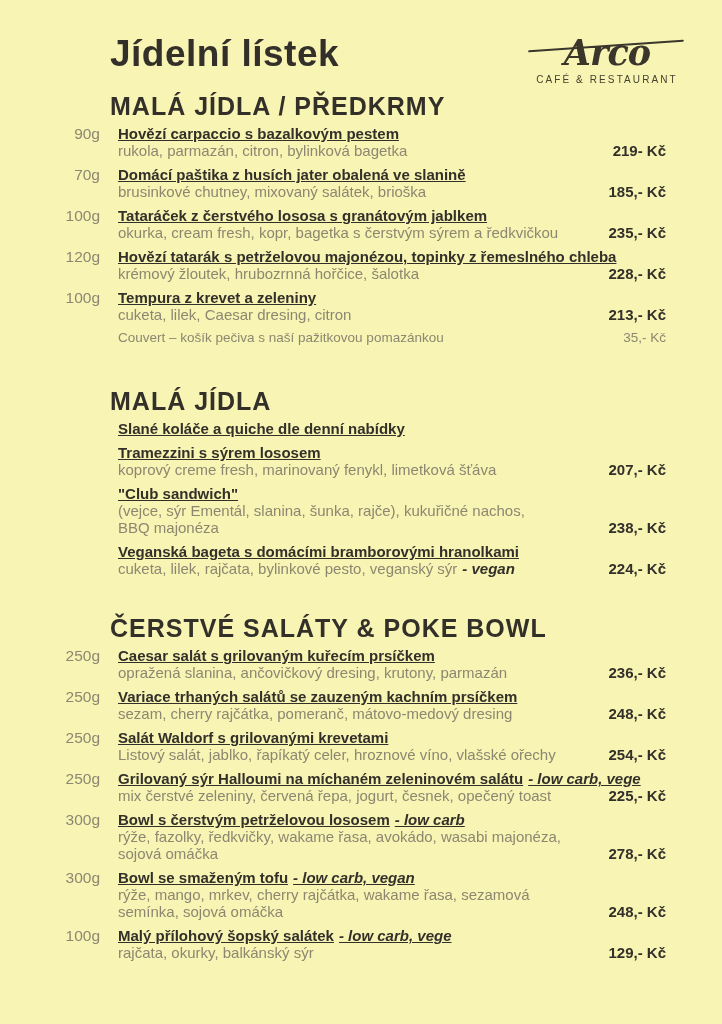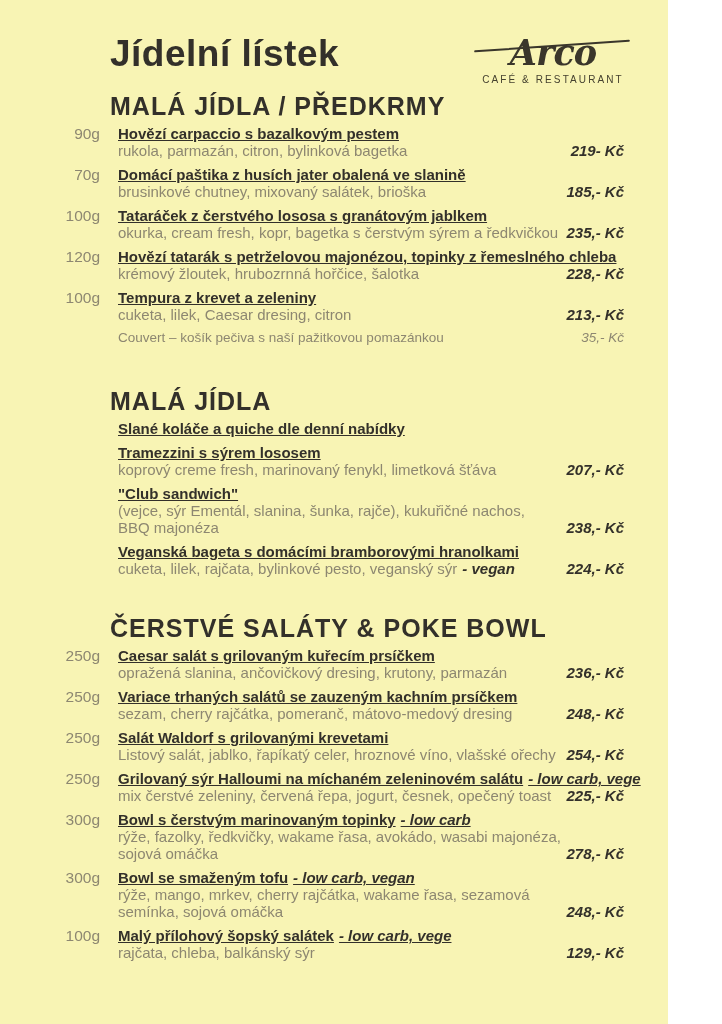--- a/index.html
+++ b/index.html
@@ -1,18 +1,18 @@
 <!DOCTYPE html>
 <html><head>
 <meta charset="utf-8">
 <style>
   html,body { margin:0; padding:0; }
   .page {
     position:relative;
-    width:668px; height:1024px;
+    width:722px; height:1024px;
     background:#f8f4b4;
     box-sizing:border-box;
     padding:34px 44px 0 62px;
     font-family:"Liberation Sans", sans-serif;
     color:#35322a;
     overflow:hidden;
   }
   
   .hdr { display:flex; justify-content:space-between; align-items:flex-start; margin:0 0 10px 0; padding-left:48px; }
   .page-title { font-size:37px; font-weight:bold; letter-spacing:0.5px; margin:0; line-height:40px; color:#33302a; }
@@ -26,21 +26,21 @@
   .sec-3 { margin-top:40px; }
   .section-heading { font-size:25px; font-weight:bold; letter-spacing:1px; margin:0 0 8px 48px; line-height:22px; color:#33302a; }
   
   .item, .note {
     display:grid; grid-template-columns:38px 1fr; column-gap:18px;
     position:relative; margin-bottom:7px; font-size:15px;
   }
   .w { text-align:right; color:#8d8771; font-size:15.5px; line-height:17px; }
   .t { font-weight:bold; line-height:17px; white-space:nowrap; color:#33302a;text-decoration:underline; }
   .d { color:#8d8771; line-height:17px; white-space:nowrap; }
-  .p { position:absolute; right:0; bottom:0; font-weight:bold; line-height:17px; color:#33302a;font-style:italic; }
+  .p { position:absolute; right:12px; bottom:0; font-weight:bold; line-height:17px; color:#33302a; }
   .tag { font-weight:bold; font-style:italic; color:#33302a; margin-left:5px;text-align:right; }
   .note { margin-top:4px; font-size:13.5px; color:#8d8771; }
   .note .nt { line-height:16px; white-space:nowrap; }
   .note .p { font-weight:normal; color:#8d8771; font-size:13.5px; line-height:16px; }
 </style>
 </head>
 <body>
 
 <div class="page">
 
@@ -182,40 +182,40 @@
       <div class="c">
         <div class="t"><span>Grilovaný sýr Halloumi na míchaném zeleninovém salátu</span><span class="tag">- low carb, vege</span></div>
         <div class="d">mix čerstvé zeleniny, červená řepa, jogurt, česnek, opečený toast</div>
       </div>
       <div class="p">225,- Kč</div>
     </div>
 
     <div class="item">
       <div class="w">300g</div>
       <div class="c">
-        <div class="t"><span>Bowl s čerstvým marinovaným topinky</span><span class="tag">- low carb</span></div>
+        <div class="t"><span>Bowl s čerstvým petrželovou lososem</span><span class="tag">- low carb</span></div>
         <div class="d">rýže, fazolky, ředkvičky, wakame řasa, avokádo, wasabi majonéza,</div>
         <div class="d">sojová omáčka</div>
       </div>
       <div class="p">278,- Kč</div>
     </div>
 
     <div class="item">
       <div class="w">300g</div>
       <div class="c">
         <div class="t"><span>Bowl se smaženým tofu</span><span class="tag">- low carb, vegan</span></div>
         <div class="d">rýže, mango, mrkev, cherry rajčátka, wakame řasa, sezamová</div>
         <div class="d">semínka, sojová omáčka</div>
       </div>
       <div class="p">248,- Kč</div>
     </div>
 
     <div class="item">
       <div class="w">100g</div>
       <div class="c">
         <div class="t"><span>Malý přílohový šopský salátek</span><span class="tag">- low carb, vege</span></div>
-        <div class="d">rajčata, chleba, balkánský sýr</div>
+        <div class="d">rajčata, okurky, balkánský sýr</div>
       </div>
       <div class="p">129,- Kč</div>
     </div>
   </div>
 
 </div>
 
 </body></html>

